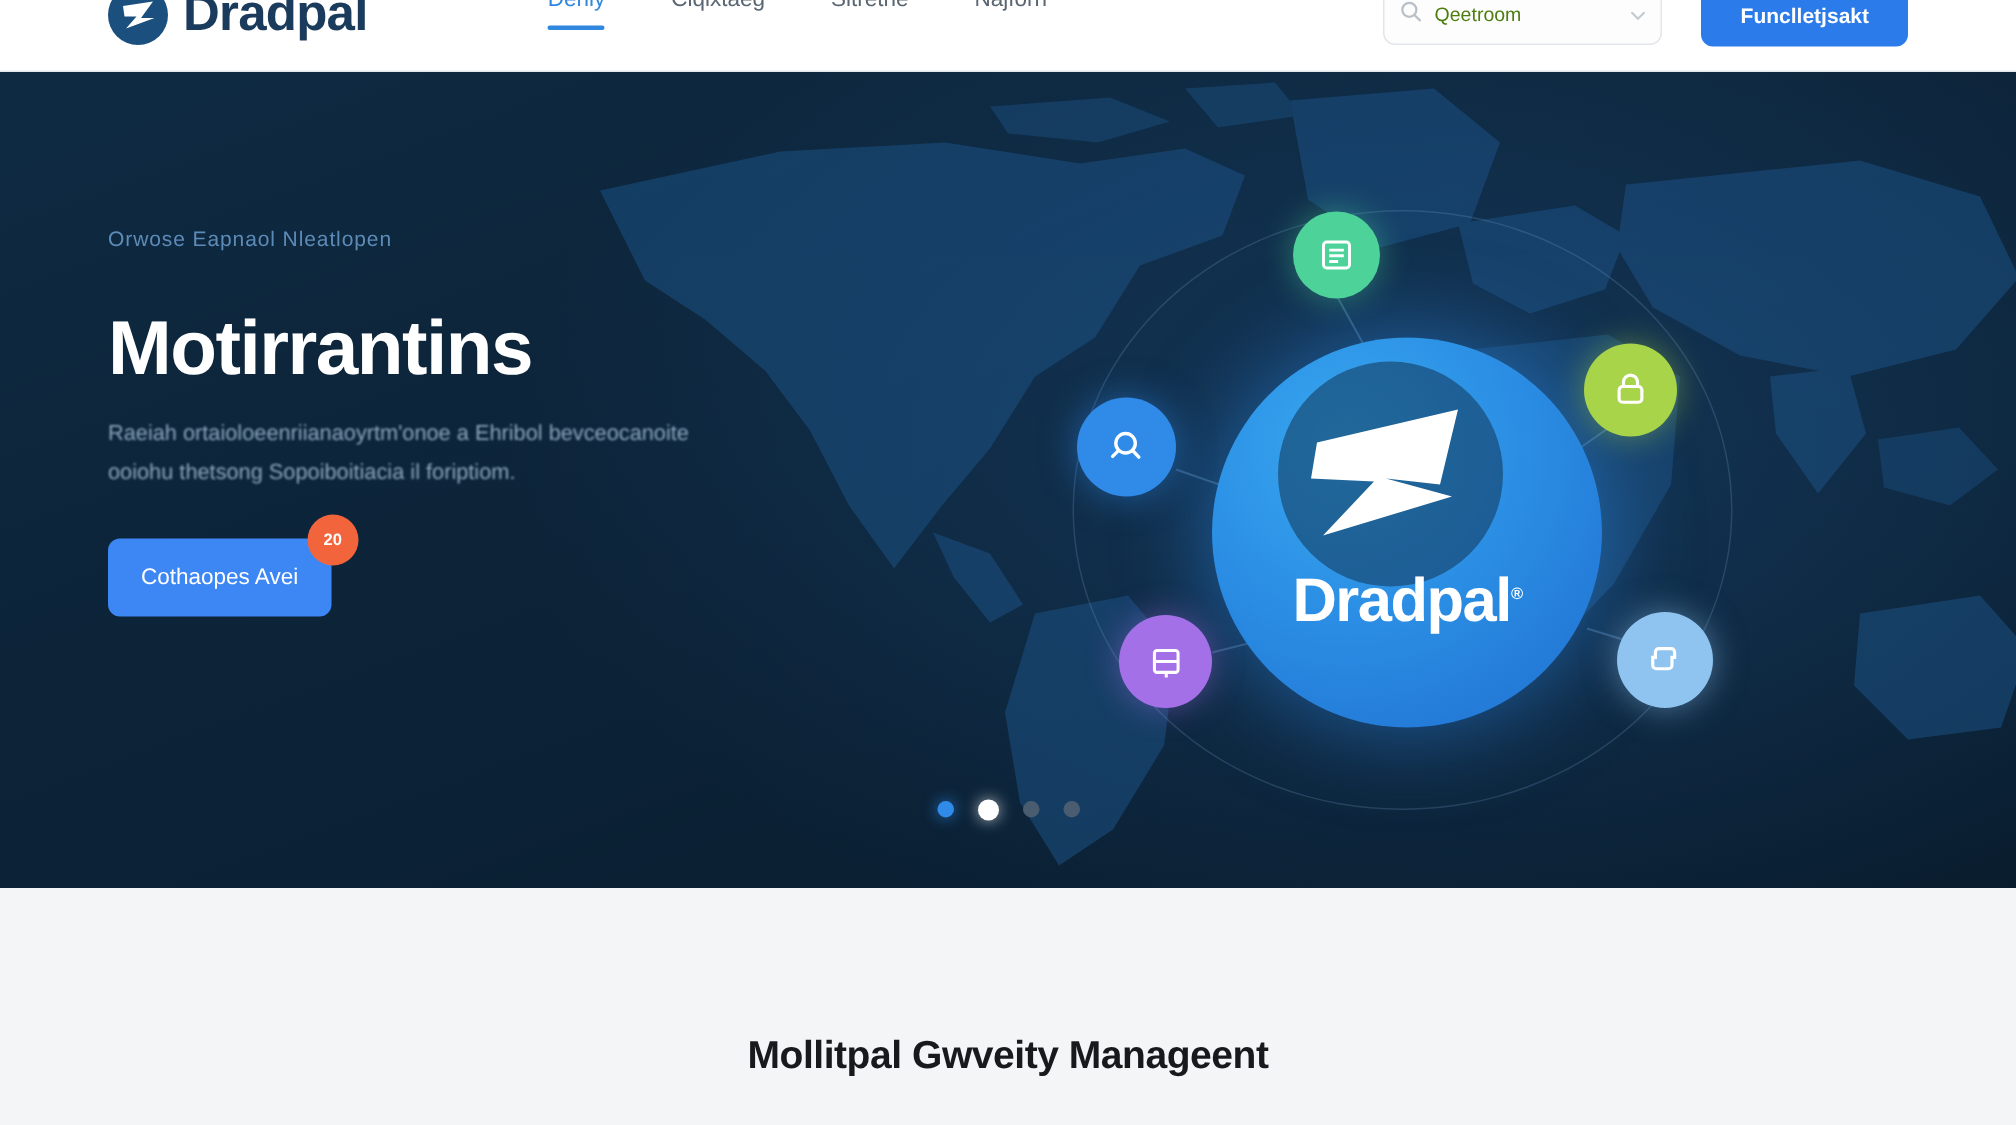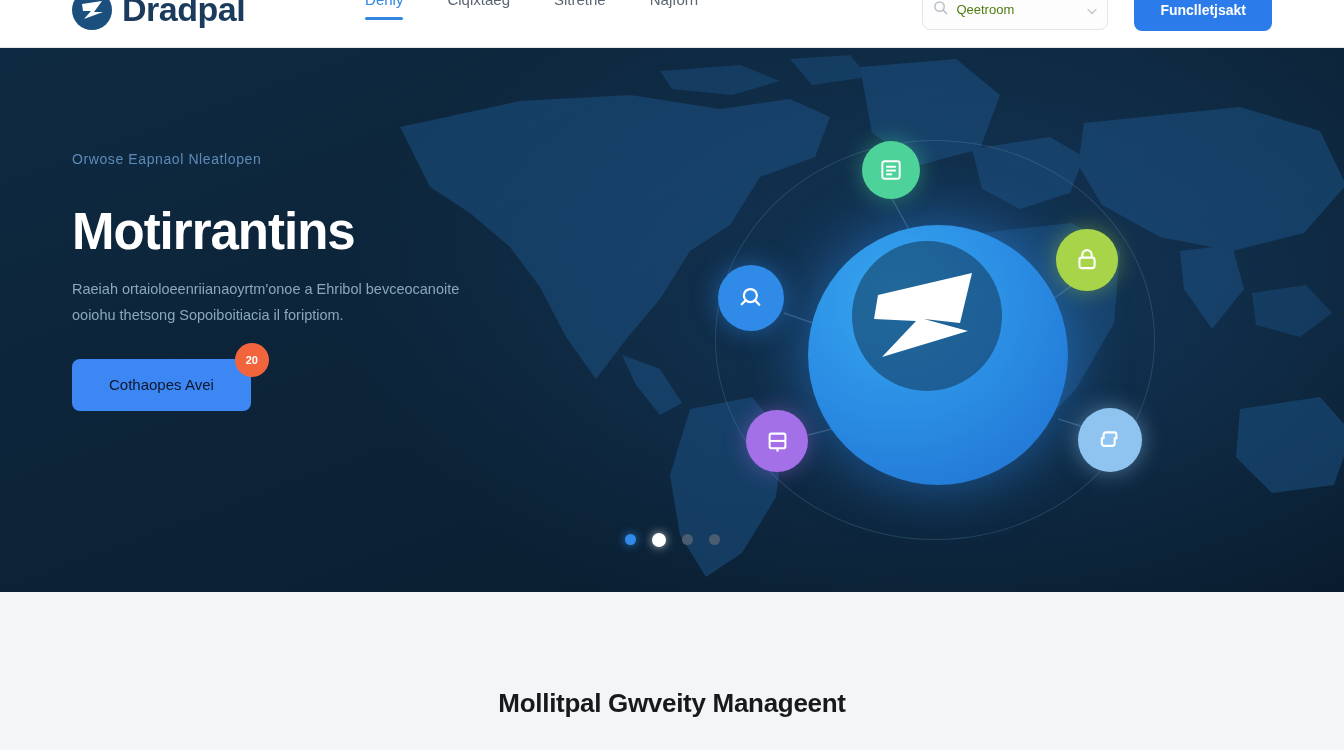--- a/index.html
+++ b/index.html
@@ -72,22 +72,22 @@
   .hero-title {
     font-size:51px; line-height:1.12; font-weight:bold; color:#ffffff;
     letter-spacing:-1px; margin-bottom:17px;
   }
   .hero-desc {
     font-size:14.5px; line-height:1.78; color:#8ba6bd; width:430px;
     margin-bottom:30px; filter:blur(0.6px);margin-top:12px;
   }
   .hero-cta-wrap { position:relative; display:inline-block; }
   .hero-cta {
-    height:52px; padding:0 37px; border-radius:8px; background:#3d87f5;
-    color:#0f172a; font-size:15px; display:flex; align-items:center;
+    height:52px; padding:0 22px; border-radius:8px; background:#3d87f5;
+    color:#ffffff; font-size:15px; display:flex; align-items:center;
     justify-content:center; border:none; cursor:pointer; filter:blur(0.3px);
   }
   .cta-badge {
     position:absolute; right:-18px; top:-16px; width:34px; height:34px;
     border-radius:50%; background:#f2643c; color:#fff; font-size:11px;
     display:flex; align-items:center; justify-content:center; font-weight:bold;
   }
 
   
   .orbit { position:absolute; left:660px; top:58px; width:560px; height:470px; z-index:4; }
@@ -244,20 +244,23 @@
           <line x1="450" y1="330" x2="398" y2="314"></line>
         </g>
       </svg>
       <div class="orbit-ring"></div>
 
       <div class="globe">
         <div class="globe-inner"></div>
         <svg class="globe-swoosh" viewBox="0 0 124 110">
           <path d="M14 34 L108 12 L96 62 L60 58 L104 70 L18 96 L52 60 L10 58 Z" fill="#ffffff"></path>
         </svg>
+        <div class="globe-label">
+          <span>Dradpal</span><sup>®</sup>
+        </div>
       </div>
 
       <div class="node" style="left:202px; top:36px; width:58px; height:58px; background:#4dd39a; box-shadow:0 0 22px rgba(77,211,154,0.45);">
         <span>
           <svg width="26" height="26" viewBox="0 0 24 24" fill="none" stroke="#ffffff" stroke-width="1.8">
             <rect x="4" y="4" width="16" height="16" rx="2"></rect>
             <line x1="7.5" y1="9" x2="16.5" y2="9"></line>
             <line x1="7.5" y1="12.5" x2="16.5" y2="12.5"></line>
             <line x1="7.5" y1="16" x2="13" y2="16"></line>
           </svg>

